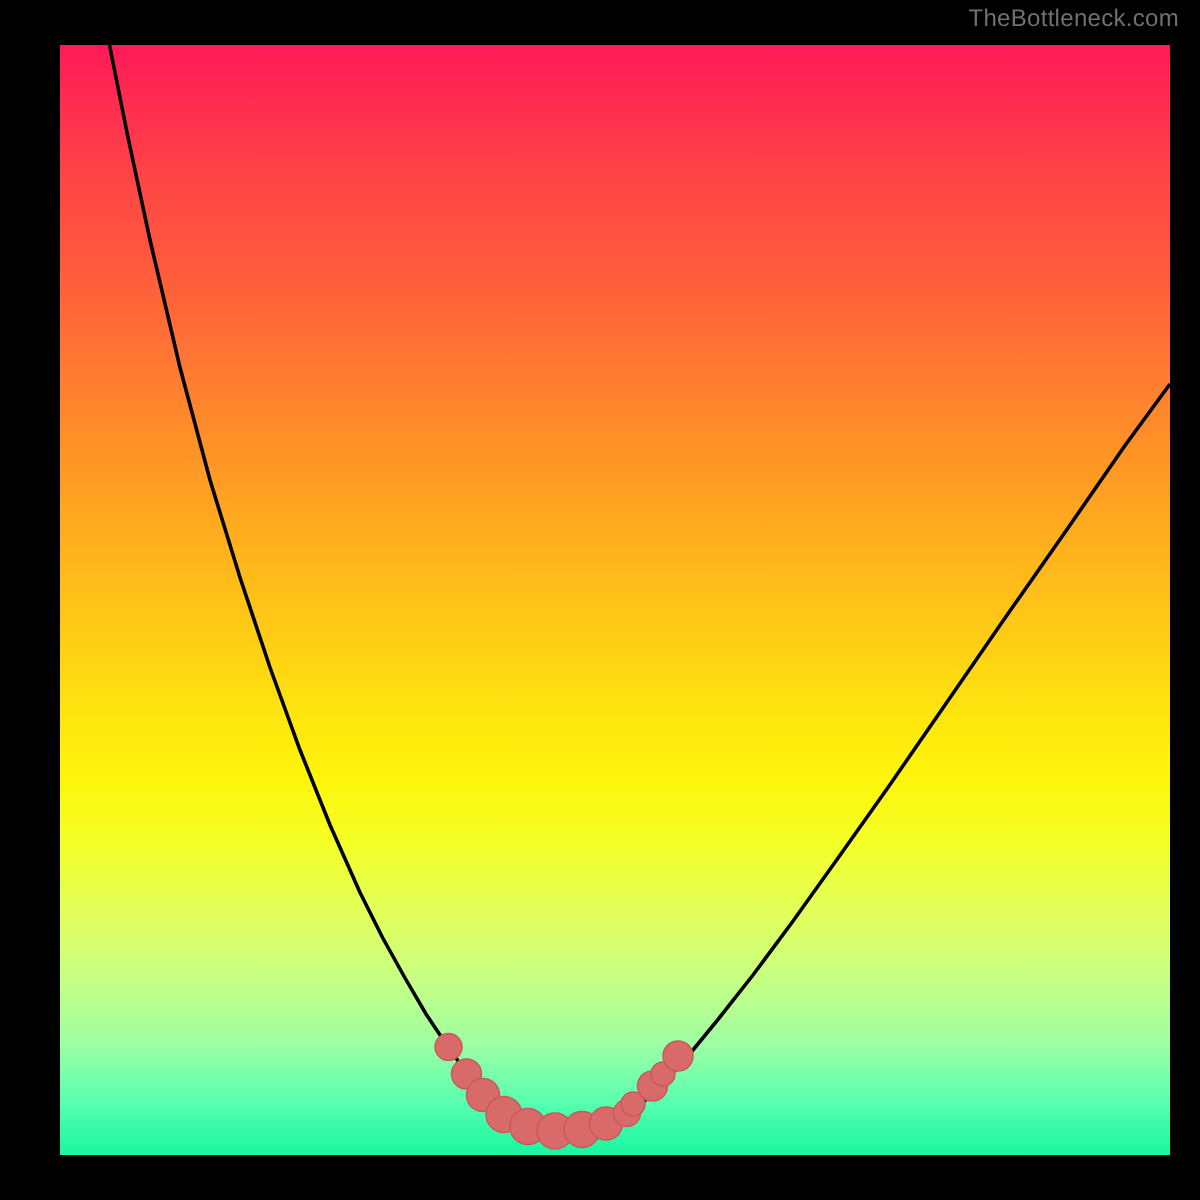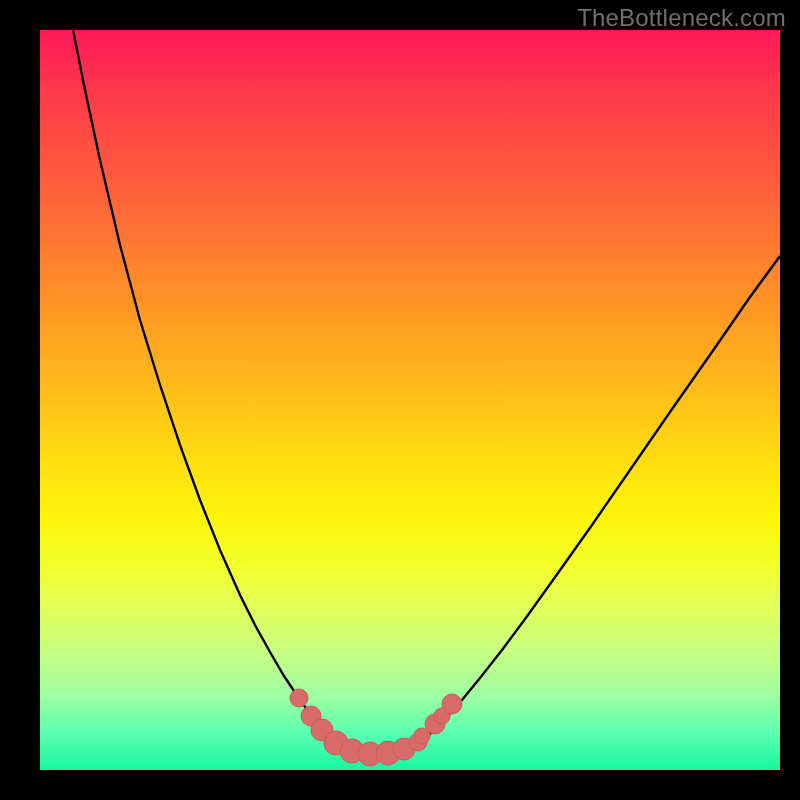--- a/index.html
+++ b/index.html
@@ -44,21 +44,21 @@
       #9effa3 90%,
       #5cffb0 95%,
       #17f7a0 100%
     );
   }
   .watermark {
     position: absolute;
     top: 4px;
     right: 14px;
     color: #707070;
-    font-size: 24px;
+    font-size: 16px;
     font-weight: 500;
     letter-spacing: 0.2px;
     font-family: Arial, Helvetica, sans-serif;
     user-select: none;
   }
   svg.curve {
     position: absolute;
     left: 0;
     top: 0;
     width: 740px;

